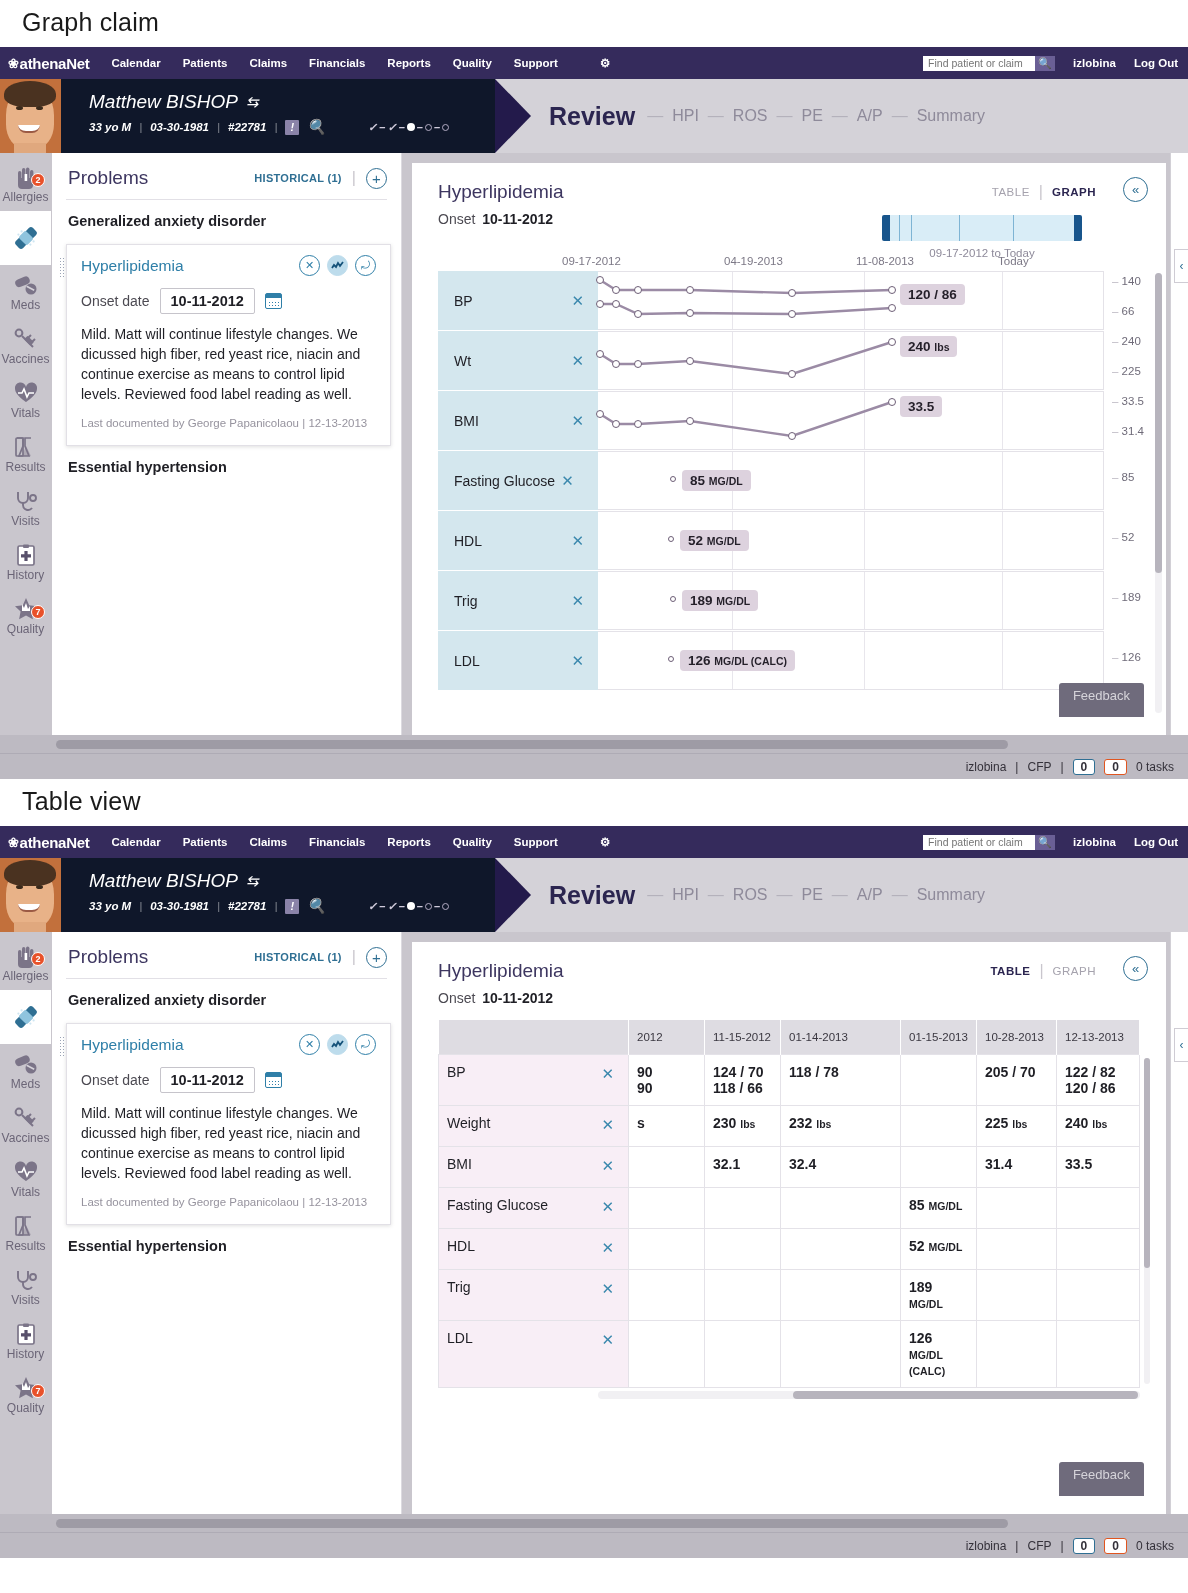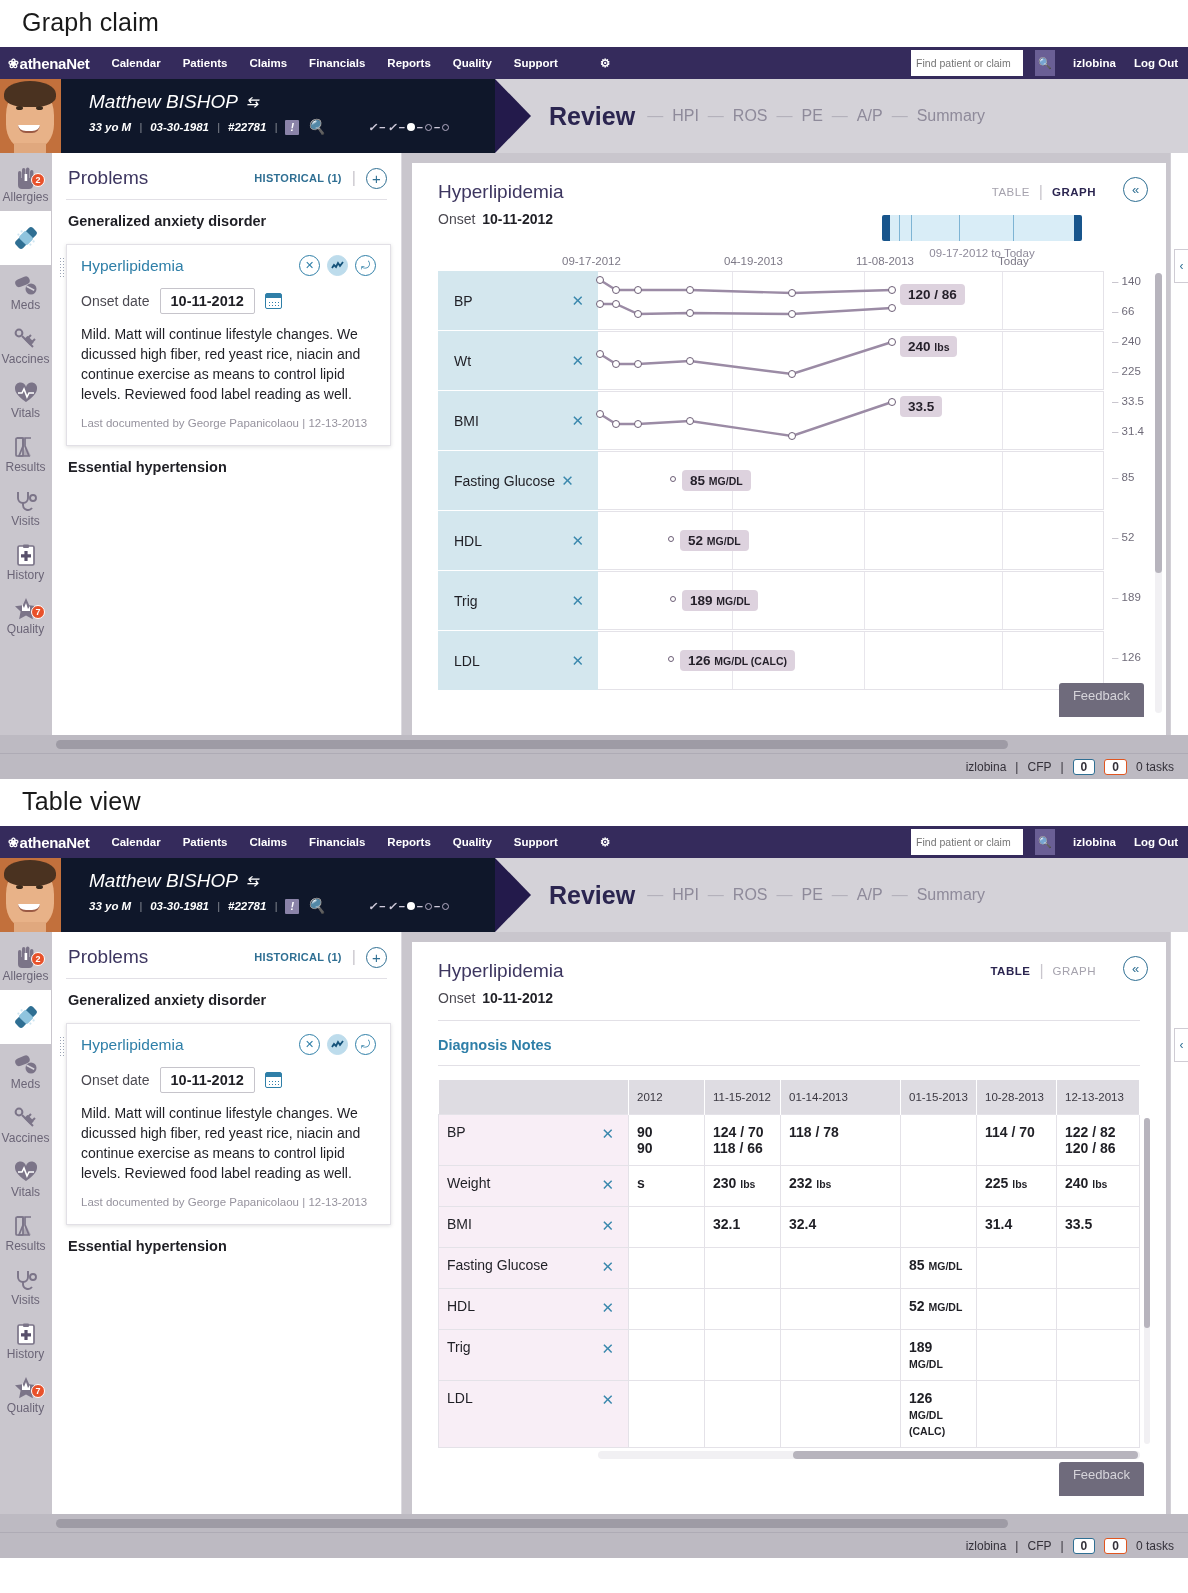--- a/index.html
+++ b/index.html
@@ -22,21 +22,21 @@
   .topnav {
     height: 32px; background: #352b5c; display: flex; align-items: center;
     padding-left: 8px; position: relative;
   }
   .brand { color: #fff; font-size: 15px; font-weight: bold; letter-spacing: -.3px; display:flex; align-items:center; }
   .brand .leaf { font-size: 13px; margin-right: 1px; }
   .topnav-items { display: flex; align-items: center; gap: 22px; margin-left: 22px; }
   .topnav-items span { color: #fff; font-size: 11.5px; font-weight: bold; }
   .gear-ic { color: #fff; font-size: 13px; margin-left: 20px; }
   .topnav-right { position: absolute; right: 10px; display: flex; align-items: center; gap: 18px; }
-  .searchbox { display: flex; align-items: stretch; height: 26px; gap: 12px; }
+  .searchbox { display: flex; align-items: stretch; height: 15px; }
   .searchbox input {
     border: 1px solid #fff; border-right: none; width: 112px; font-size: 10.5px;
     padding: 0 4px; color: #333; font-family: "Liberation Sans", sans-serif; outline: none;
   }
   .searchbtn { width: 20px; background: #6a5f95; color:#fff; display:flex; align-items:center; justify-content:center; font-size:11px; }
   .topnav-right .uname, .topnav-right .logout { color:#fff; font-size: 11.5px; font-weight:bold; }
 
   
   .patbar { height: 74px; background: #d4d2d8; position: relative; display: flex; }
   .avatar {
@@ -902,25 +902,20 @@
             <b>10-11-2012</b>
           </div>
         </div>
         <div class="cc-tabs">
           <span class="cc-tab active">TABLE</span>
           <span class="vsep">|</span>
           <span class="cc-tab">GRAPH</span>
         </div>
         <div class="collapse-ic">«</div>
 
-        <div style="margin-top:14px">
-          <div class="rule"></div>
-          <div class="dxnotes">Diagnosis Notes</div>
-          <div class="rule"></div>
-        </div>
 
         <div class="tbl-wrap">
           <table class="dx">
             <colgroup>
               <col style="width:152px">
                 <col style="width:38px">
                 <col style="width:76px">
                 <col style="width:76px">
               <col style="width:120px">
                 <col style="width:76px">
@@ -938,21 +933,21 @@
               </tr>
             </thead>
             <tbody>
               <tr>
                 <td class="lbl" colspan="2">
                   <span>BP</span><span class="x">✕</span></td>
                 <td>90<br>90</td>
                 <td>124 / 70<br>118 / 66</td>
                 <td>118 / 78</td>
                 <td></td>
-                <td>114 / 70</td>
+                <td>205 / 70</td>
                 <td>122 / 82<br>120 / 86</td>
               </tr>
               <tr>
                 <td class="lbl" colspan="2">
                   <span>Weight</span><span class="x">✕</span></td>
                 <td>s</td>
                 <td>230 <span class="u">lbs</span></td>
                 <td>232 <span class="u">lbs</span></td>
                 <td></td>
                 <td>225 <span class="u">lbs</span></td>

